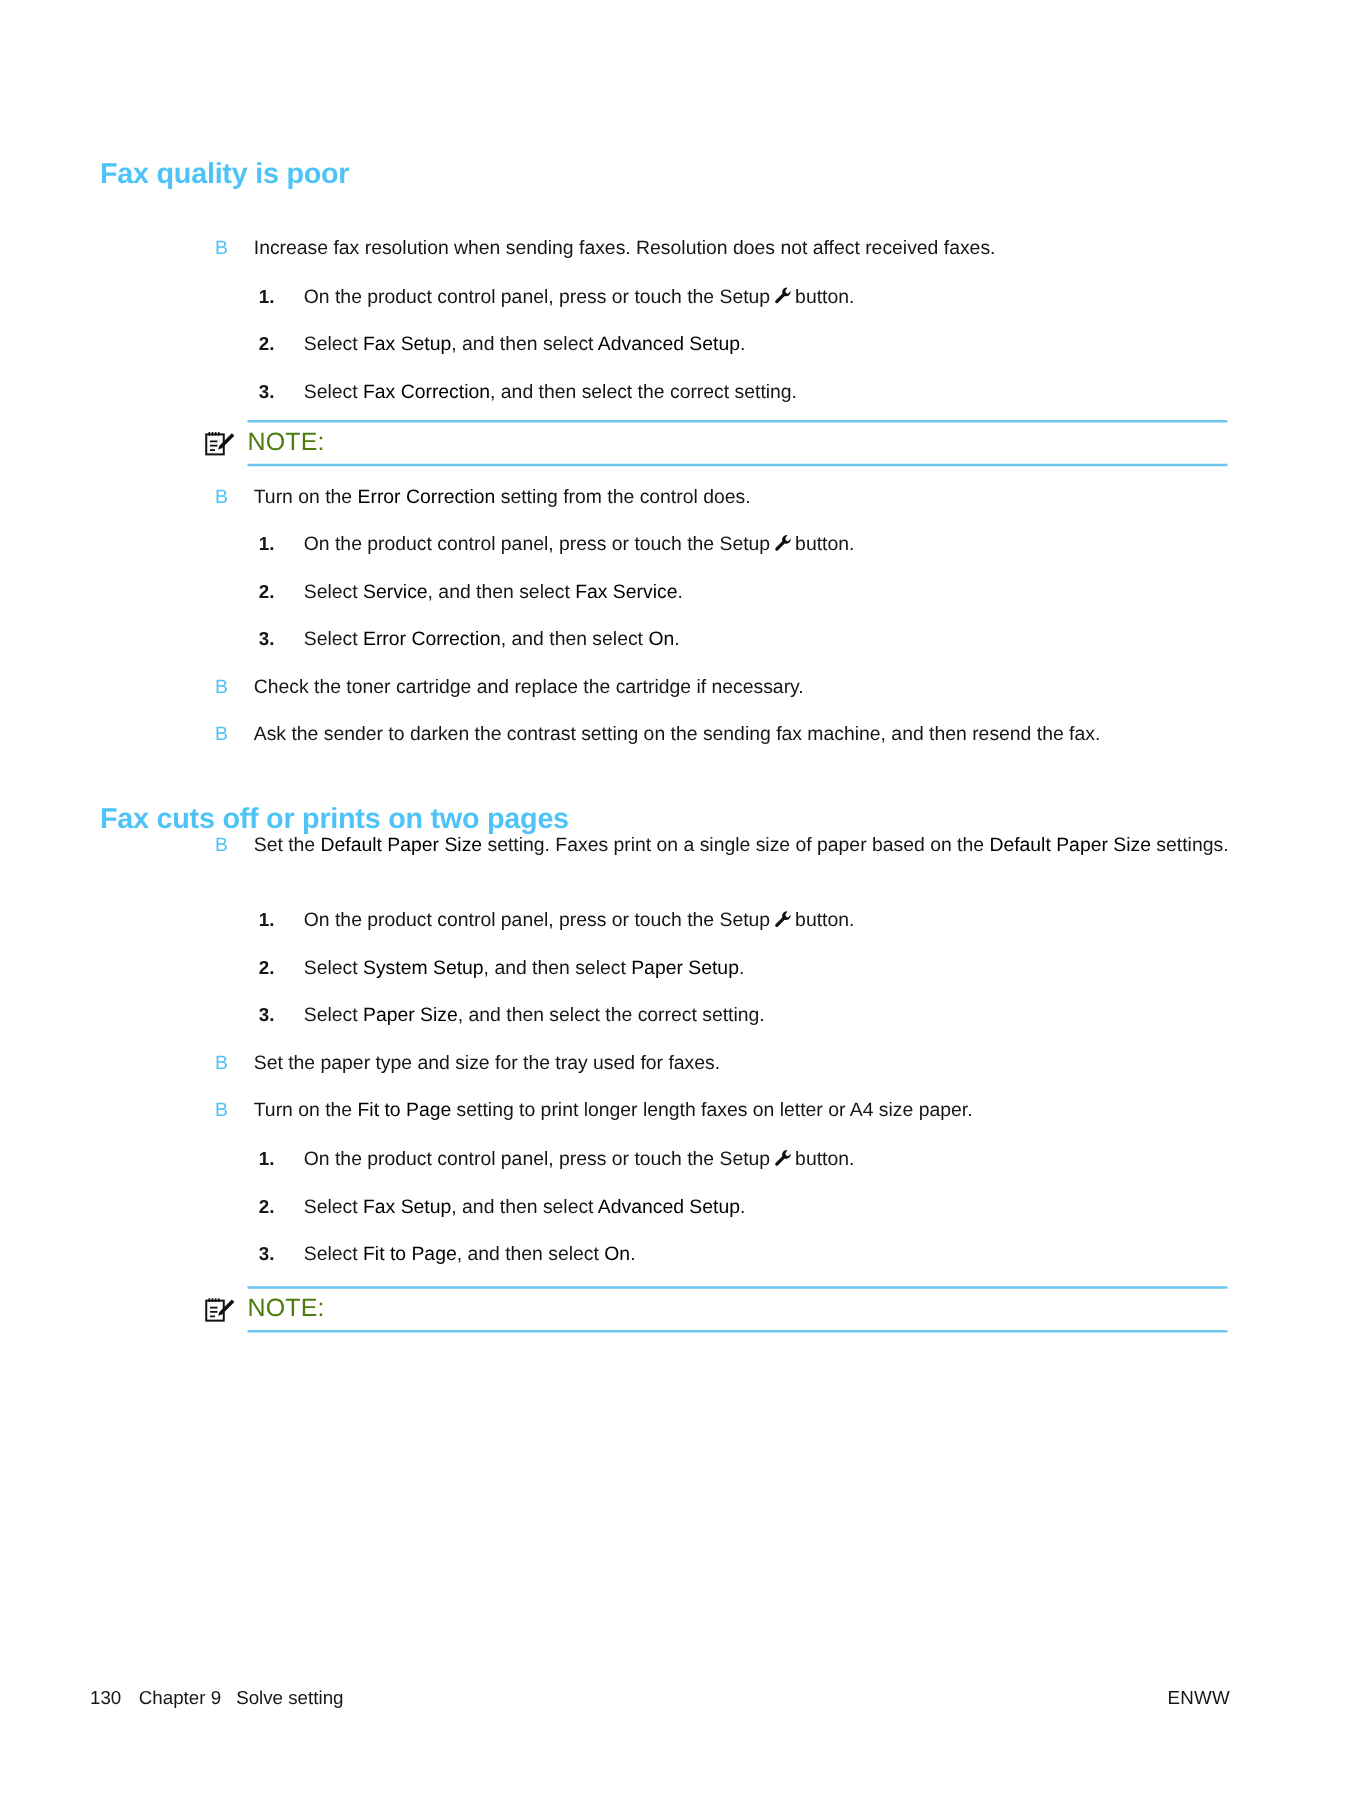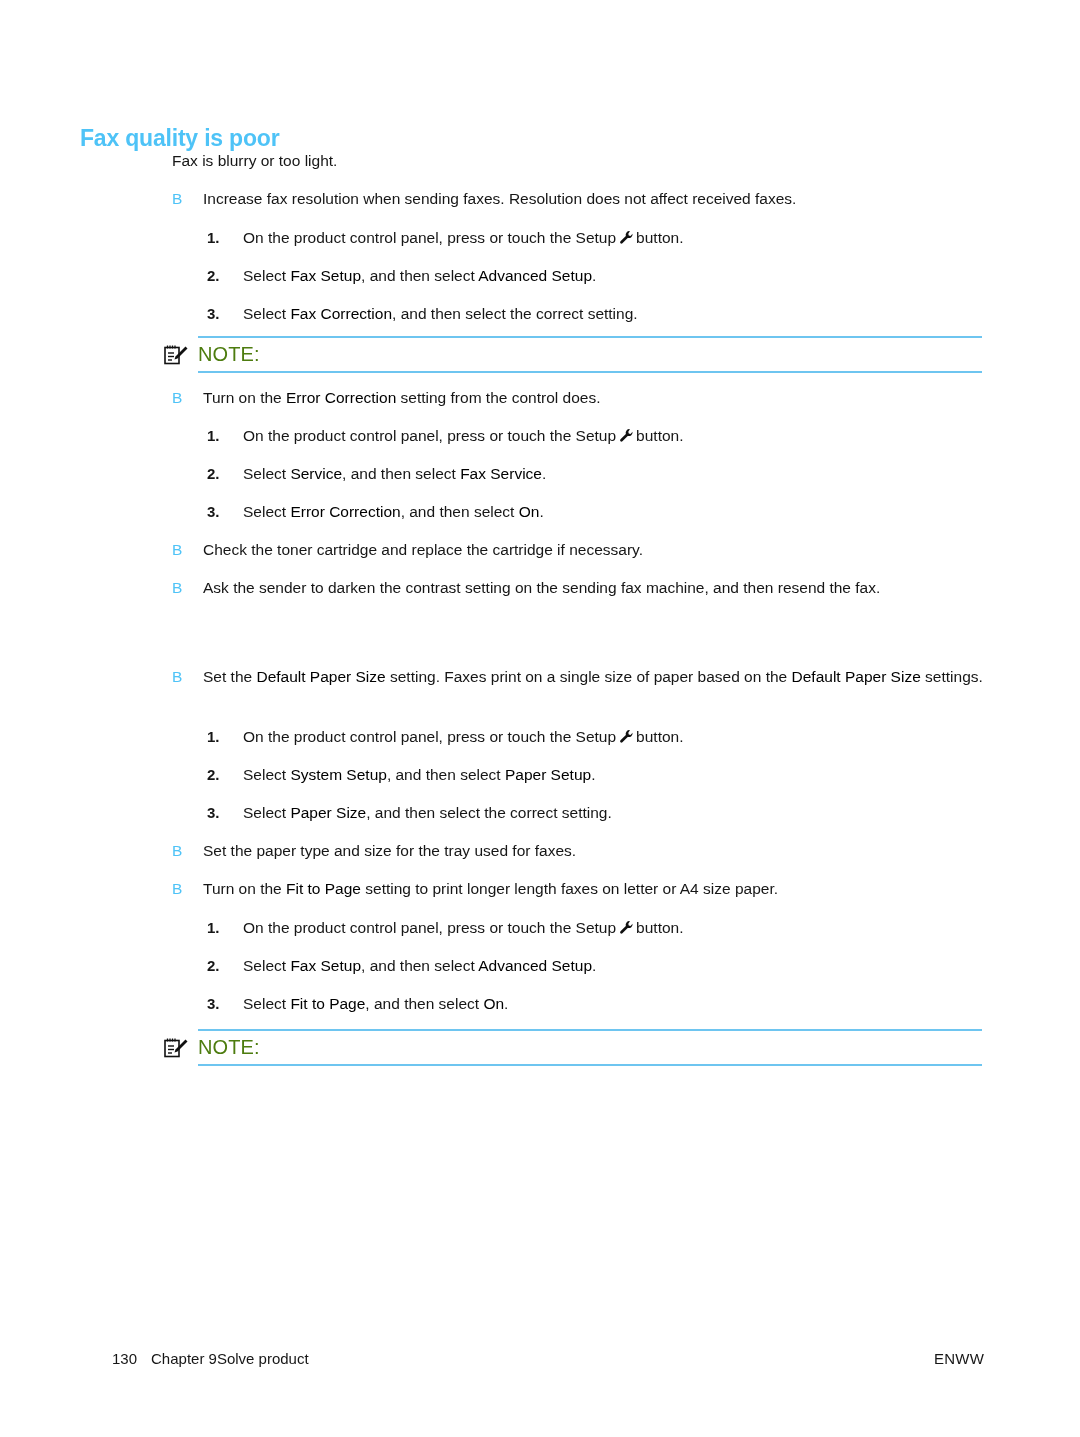--- a/index.html
+++ b/index.html
@@ -152,32 +152,31 @@
     top: 1350px;
     left: 72px;
     width: 912px;
     display: flex;
     justify-content: space-between;
     align-items: baseline;
     font-size: 15px;
     color: #161616;
   }
   .footer-left { display: flex; align-items: baseline; }
-  .footer-page  { margin-right: 14px; margin-left: 40px; }
-  .footer-chapter { }
+  .footer-page  { margin-right: 14px; }
+  .footer-chapter { margin-right: 12px; }
   .footer-right { letter-spacing: 0.2px; text-align: right; }
 </style>
 </head>
 <body>
 
 <div class="page">
 
   <h2 class="section-heading" id="heading-1">Fax quality is poor</h2>
 
-  <div class="para intro" style="top:150px;">Fax is blurry or too light.</div>
 
   <div class="bullet-row" style="top:188px;">
     <span class="bullet-marker">B</span>
     <span class="bullet-text">Increase fax resolution when sending faxes. Resolution does not affect received faxes.</span>
   </div>
 
   <div class="num-row" style="top:227px;">
     <span class="num-marker">1.</span>
     <span class="num-text"><span>On the product control panel, press or touch the Setup</span><span class="wrench-icon"><svg width="15" height="15" viewBox="0 0 16 16">
             <path d="M11.6 1.2a4 4 0 0 0-4.3 5.2L1.6 12.1a1.4 1.4 0 0 0 2 2l5.7-5.7a4 4 0 0 0 5.2-4.3l-2.2 2.2-1.9-.5-.5-1.9z" fill="#111"></path>
@@ -236,20 +235,21 @@
   <div class="bullet-row" style="top:539px;">
     <span class="bullet-marker">B</span>
     <span class="bullet-text">Check the toner cartridge and replace the cartridge if necessary.</span>
   </div>
 
   <div class="bullet-row" style="top:577px;">
     <span class="bullet-marker">B</span>
     <span class="bullet-text">Ask the sender to darken the contrast setting on the sending fax machine, and then resend the fax.</span>
   </div>
 
+  <h2 class="section-heading" id="heading-2">Fax cuts off or prints on two pages</h2>
 
   <div class="bullet-row" style="top:666px;">
     <span class="bullet-marker">B</span>
     <span class="bullet-text"><span>Set the </span><span class="ui">Default Paper Size</span><span> setting. Faxes print on a single size of paper based on the </span><span class="ui">Default Paper Size</span><span> settings.</span></span>
   </div>
 
   <div class="num-row" style="top:726px;">
     <span class="num-marker">1.</span>
     <span class="num-text"><span>On the product control panel, press or touch the Setup</span><span class="wrench-icon"><svg width="15" height="15" viewBox="0 0 16 16">
             <path d="M11.6 1.2a4 4 0 0 0-4.3 5.2L1.6 12.1a1.4 1.4 0 0 0 2 2l5.7-5.7a4 4 0 0 0 5.2-4.3l-2.2 2.2-1.9-.5-.5-1.9z" fill="#111"></path>
@@ -307,18 +307,18 @@
       </span>
       <span class="note-label">NOTE:</span>
     </div>
     <div class="note-rule"></div>
   </div>
 
   <div class="footer">
     <div class="footer-left">
       <span class="footer-page">130</span>
       <span class="footer-chapter">Chapter 9</span>
-      <span>Solve product</span>
+      <span>Solve setting</span>
     </div>
     <div class="footer-right">ENWW</div>
   </div>
 
 </div>
 
 </body></html>

